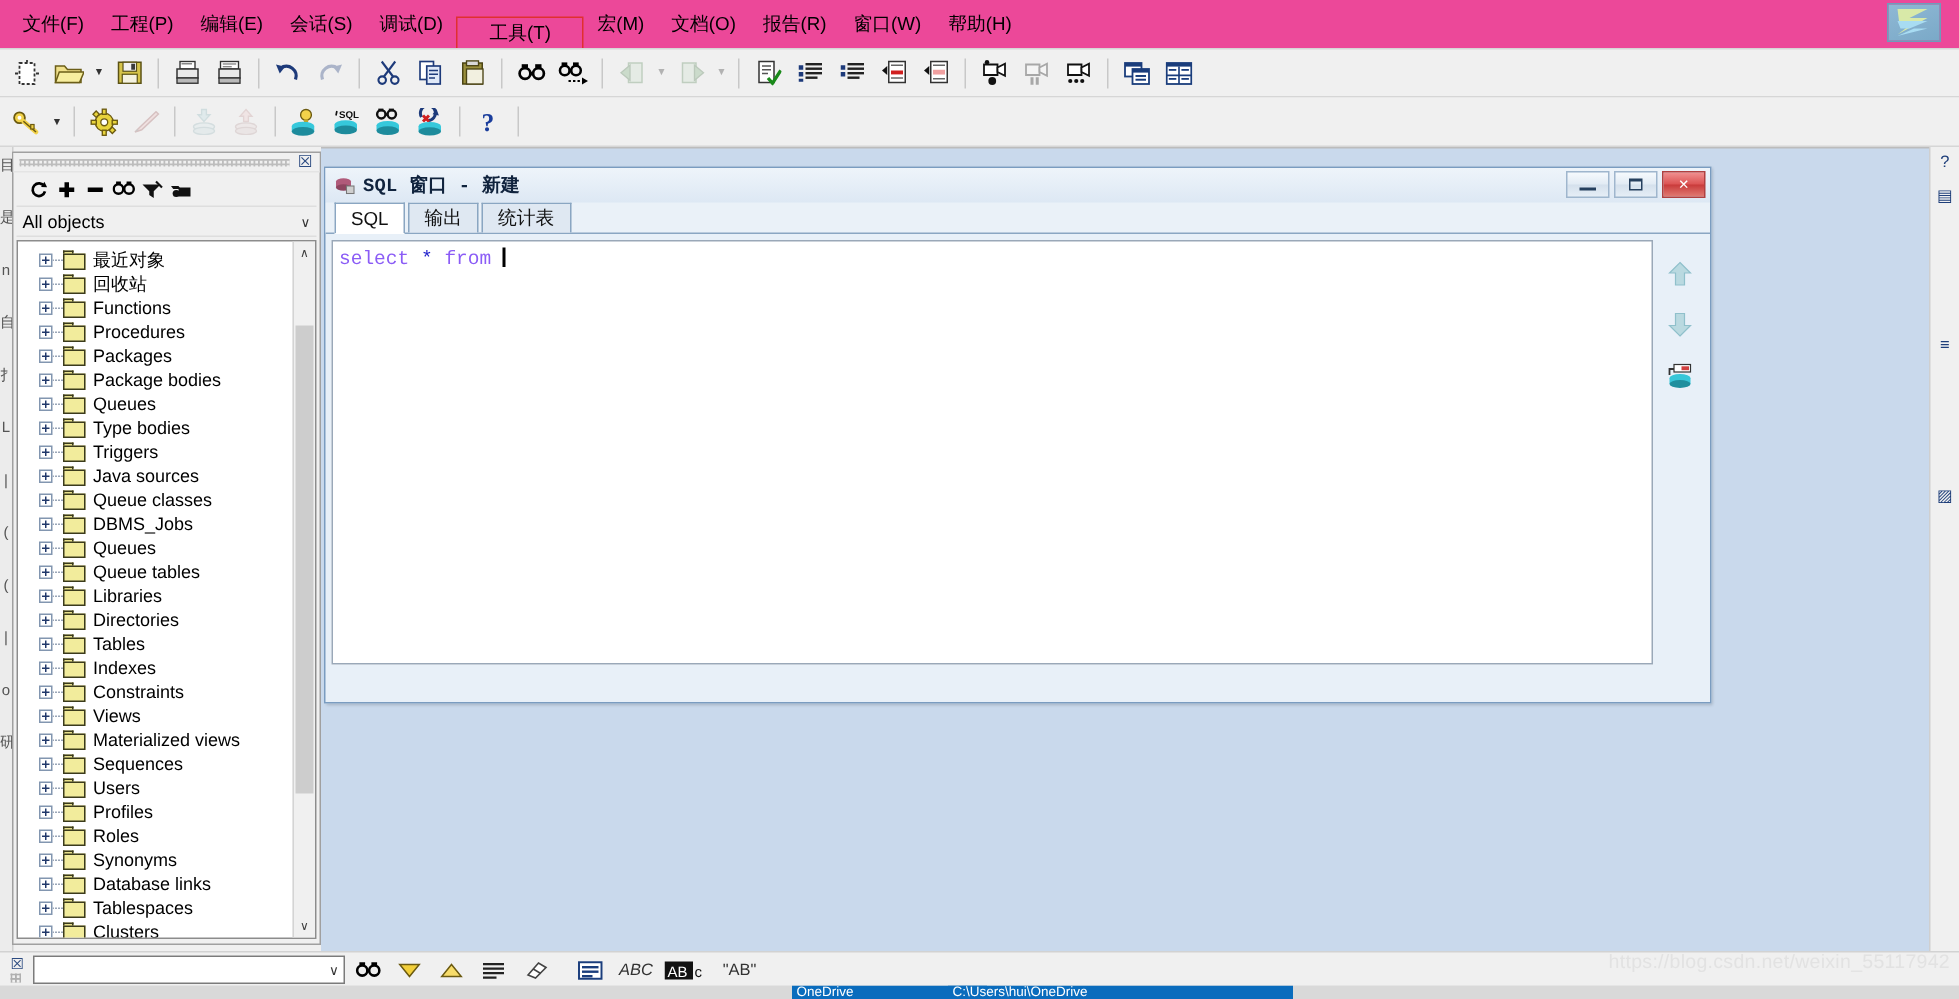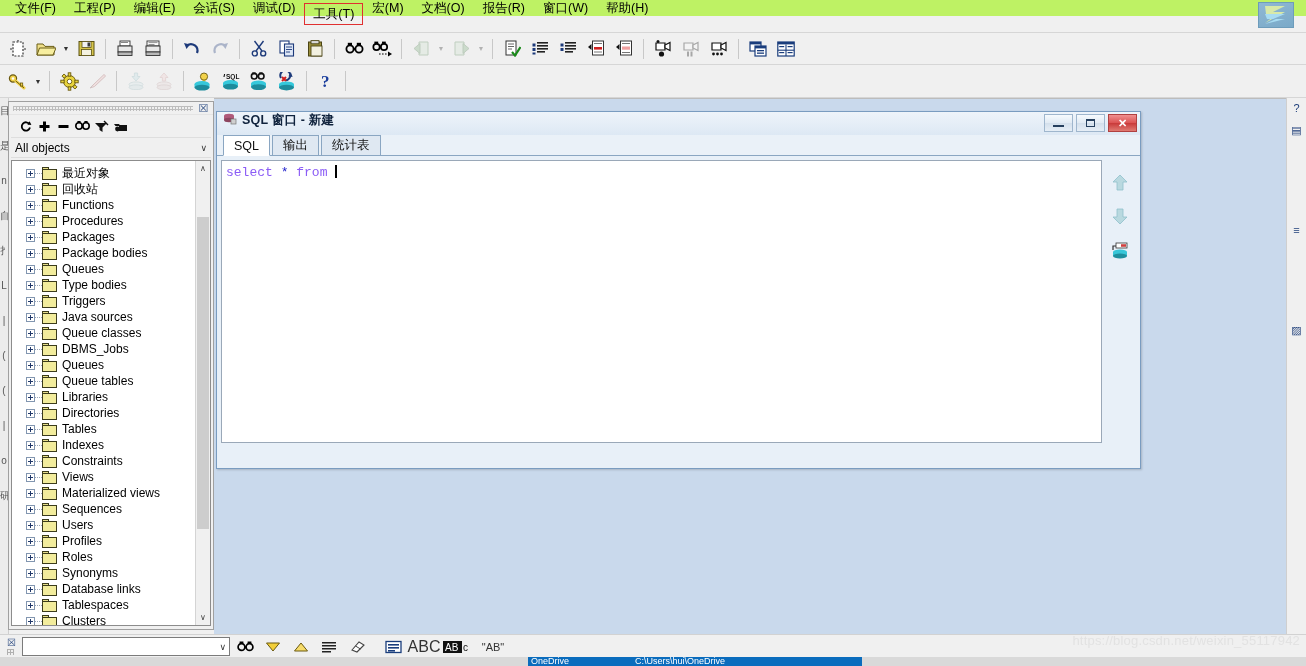--- a/index.html
+++ b/index.html
@@ -13,36 +13,36 @@
   }
   #app {
     position: relative;
     width: 1306px; height: 666px;
     background: #f0f0f0;
     overflow: hidden;
   }
 
   
   #menubar {
-    position: absolute; left: 0; top: 0; width: 1306px; height: 16px;
-    background: #bef264;
+    position: absolute; left: 0; top: 0; width: 1306px; height: 32px;
+    background: #ec4899;
     display: flex; align-items: center;
     padding-left: 6px;
   }
   .menu-item {
     padding: 3px 9px;
     font-size: 12.5px;
     color: #000;
     white-space: nowrap;
     line-height: 16px;
     cursor: default;
   }
   .menu-item.active {
     border: 1px solid #e03030;
-    padding: 2px 8px;
+    padding: 2px 21px;
     margin-top: 12px;
   }
   #brand-logo {
     position: absolute; right: 12px; top: 2px;
     width: 36px; height: 26px;
     background: linear-gradient(160deg,#8fb8d4 0%,#7aa9c8 100%);
     border: 1px solid #6d9cbb;
   }
   #brand-logo svg { display:block; }
 
@@ -211,22 +211,23 @@
   #sqlwin {
     position: absolute; left: 216px; top: 111px;
     width: 925px; height: 358px;
     background: #e8f0f8;
     border: 1px solid #7a9cc0;
     box-shadow: 1px 1px 2px rgba(0,0,0,.18);
   }
   #sqlwin-title {
     height: 23px;
     background: linear-gradient(to bottom,#eef4fa 0%,#dde8f4 100%);
-    display: flex; align-items: flex-start; padding-left: 6px;
+    display: flex; align-items: center; padding-left: 6px;
     position: relative;
+    font-family: Liberation Mono, monospace;
   }
   #sqlwin-title .ticon {
     width: 14px; height: 14px; margin-right: 5px; flex:0 0 auto;
   }
   #sqlwin-title .ttext {
     font-size: 12.5px; color: #10233d; font-weight: 600; letter-spacing:.2px;
   }
   .wbtns { position: absolute; right: 3px; top: 2px; display: flex; gap: 3px; }
   .wbtn {
     width: 29px; height: 18px;
@@ -1145,21 +1146,21 @@
       </svg>
     </div>
     <div class="bb-btn" style="margin-left:10px">
       <svg width="17" height="14" viewBox="0 0 17 14">
         <rect x="1" y="1.5" width="15" height="11" fill="#fff" stroke="#1a3d7c" stroke-width="1.3"></rect>
         <rect x="3" y="4" width="11" height="1.6" fill="#1a3d7c"></rect>
         <rect x="3" y="7" width="11" height="1.6" fill="#1a3d7c"></rect>
         <rect x="3" y="10" width="7" height="1.6" fill="#1a3d7c"></rect>
       </svg>
     </div>
-    <div class="bb-btn" style="width:32px;font-size:16px;color:#333;">ABC</div>
+    <div class="bb-btn" style="width:32px;font-size:11px;color:#333;font-style:italic;">ABC</div>
     <div class="bb-btn" style="width:32px;">
       <svg width="30" height="14" viewBox="0 0 30 14">
         <rect x="0" y="1" width="19" height="12" fill="#111"></rect>
         <text x="2" y="11" font-family="Liberation Sans, sans-serif" font-size="10" fill="#fff">AB</text>
         <text x="20" y="11" font-family="Liberation Sans, sans-serif" font-size="10" fill="#111">c</text>
       </svg>
     </div>
     <div class="bb-btn" style="width:34px;font-size:11px;color:#333;">"AB"</div>
 
     <div id="watermark">https://blog.csdn.net/weixin_55117942</div>

